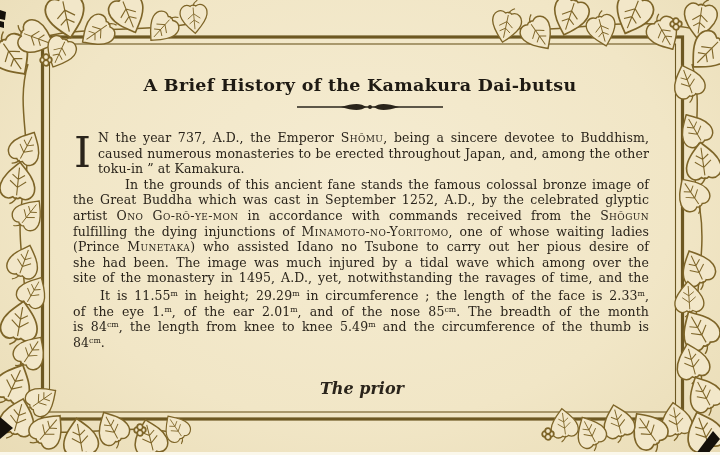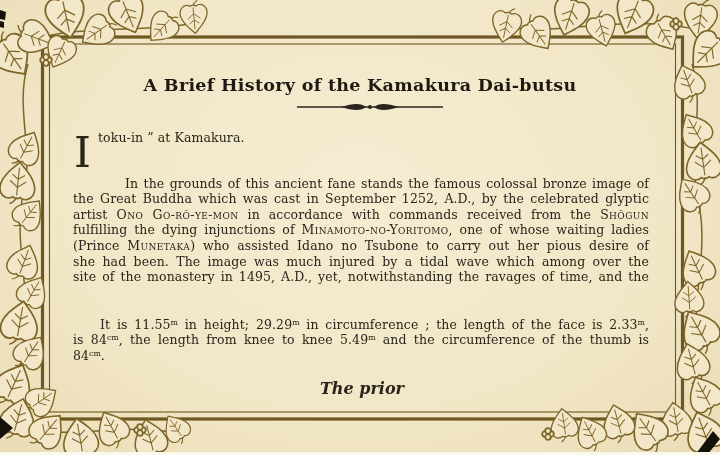--- a/index.html
+++ b/index.html
@@ -27,21 +27,21 @@
   .divider{position:absolute;top:100px;left:295px;}
   .divider .rule{stroke:var(--c-ink,#2a241b);stroke-width:1.3;}
   .divider .blob{fill:var(--c-ink,#2a241b);}
   .textblock{position:absolute;top:130px;left:73px;width:576px;font-size:12.5px;}
   .para{display:block;}
   .tline{
     height:15.6px;line-height:15.6px;white-space:nowrap;
     text-align:justify;text-align-last:justify;letter-spacing:.1px;
   }
   .tline.last{text-align-last:left;}
-  .tline.indent{text-indent:27px;margin-top:30px;}
+  .tline.indent{text-indent:27px;}
   .dropcap{float:left;font-size:43px;line-height:40px;height:45px;margin:2px 7px 0 1px;font-weight:normal;}
   .sc{font-variant:small-caps;letter-spacing:.4px;}
   .sup{font-size:.62em;vertical-align:.5em;letter-spacing:0;}
   .signature{
     position:absolute;top:379px;left:0;width:724px;text-align:center;
     font-style:italic;font-weight:600;font-size:16px;
   }
 </style>
 </head>
 <body>
@@ -146,33 +146,36 @@
   <svg class="divider" width="150" height="14" viewBox="0 0 150 14" xmlns="http://www.w3.org/2000/svg">
     <path class="rule" d="M2,7 H148"></path>
     <path class="blob" d="M46,7 C58,3.2 66,2.8 71,7 C66,11.2 58,10.8 46,7 Z"></path>
     <circle class="blob" cx="75" cy="7" r="2"></circle>
     <path class="blob" d="M104,7 C92,3.2 84,2.8 79,7 C84,11.2 92,10.8 104,7 Z"></path>
   </svg>
 
   <div class="textblock">
     <div class="para">
         <span class="dropcap">I</span>
+        <div class="tline"><span>N the year 737, A.D., the Emperor </span><span class="sc">Shōmu</span><span>, being a sincere devotee to Buddhism,</span></div>
+        <div class="tline"><span>caused numerous monasteries to be erected throughout Japan, and, among the other</span></div>
         <div class="tline last"><span>toku-in ” at Kamakura.</span></div>
       </div>
     <div class="para">
         <div class="tline indent"><span>In the grounds of this ancient fane stands the famous colossal bronze image of</span></div>
         <div class="tline"><span>the Great Buddha which was cast in September 1252, A.D., by the celebrated glyptic</span></div>
         <div class="tline"><span>artist </span><span class="sc">Ono Go-rō-ye-mon</span><span> in accordance with commands received from the </span><span class="sc">Shōgun</span></div>
         <div class="tline"><span>fulfilling the dying injunctions of </span><span class="sc">Minamoto-no-Yoritomo</span><span>, one of whose waiting ladies</span></div>
         <div class="tline"><span>(Prince </span><span class="sc">Munetaka</span><span>) who assisted Idano no Tsubone to carry out her pious desire of</span></div>
         <div class="tline"><span>she had been. The image was much injured by a tidal wave which among over the</span></div>
         <div class="tline"><span>site of the monastery in 1495, A.D., yet, notwithstanding the ravages of time, and the</span></div>
       </div>
     <div class="para">
         <div class="tline indent"><span>It is 11.55</span><span class="sup">m</span><span> in height; 29.29</span><span class="sup">m</span><span> in circumference ; the length of the face is 2.33</span><span class="sup">m</span><span>,</span></div>
+        <div class="tline"><span>of the eye 1.</span><span class="sup">m</span><span>, of the ear 2.01</span><span class="sup">m</span><span>, and of the nose 85</span><span class="sup">cm</span><span>. The breadth of the month</span></div>
         <div class="tline"><span>is 84</span><span class="sup">cm</span><span>, the length from knee to knee 5.49</span><span class="sup">m</span><span> and the circumference of the thumb is</span></div>
         <div class="tline last"><span>84</span><span class="sup">cm</span><span>.</span></div>
       </div>
   </div>
 
   <div class="signature">The prior</div>
 
 </div>
 
 </body></html>

